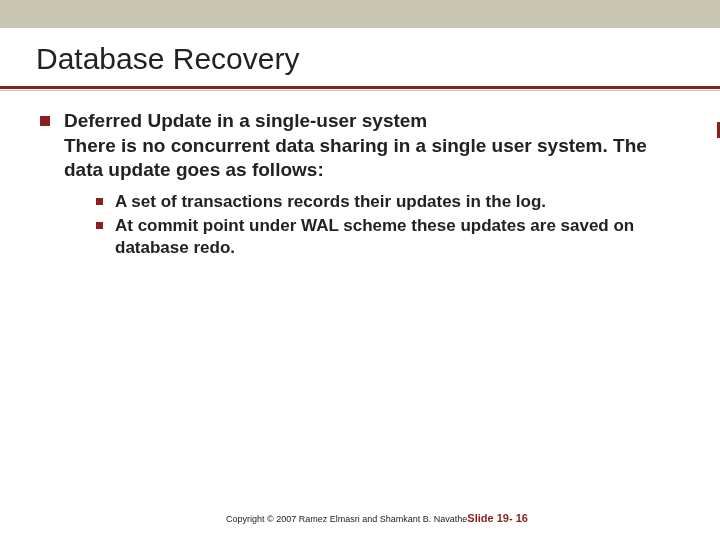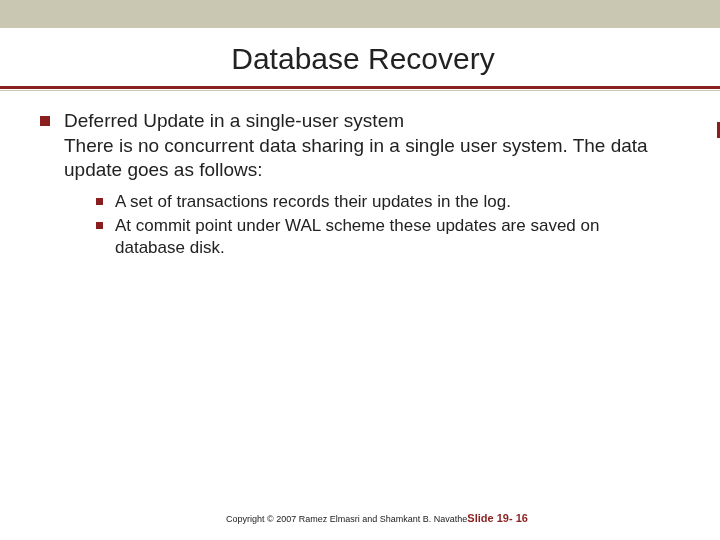--- a/index.html
+++ b/index.html
@@ -8,42 +8,42 @@
     font-family: Arial, Helvetica, sans-serif;
     background: #ffffff;
     position: relative;
   }
   .top-band {
     width: 100%;
     height: 28px;
     background: #c9c7b2;
   }
   .title-area {
-    padding: 14px 0 10px 6px;
-    text-align: center;
+    padding: 14px 0 10px 36px;
   }
   .title {
     font-size: 30px;
     color: #222222;
     font-weight: normal;
   }
   .underline-red {
     height: 3px;
     background: #8a1f1f;
     width: 100%;
   }
   .underline-shadow {
     height: 1px;
     background: #c9c7b2;
     width: 100%;
     margin-top: 1px;
   }
   .body-area {
     padding: 18px 40px 0 40px;
     color: #222;
+    font-weight: bold;
   }
   .bullet-l1 {
     display: flex;
     margin-bottom: 8px;
   }
   .bullet-l1 .mark {
     width: 10px;
     height: 10px;
     background: #8a1f1f;
     flex-shrink: 0;
@@ -121,21 +121,21 @@
 There is no concurrent data sharing in a single user system.  The data update goes as follows:</div>
   </div>
 
   <div class="bullet-l2-group">
     <div class="bullet-l2">
       <div class="mark"></div>
       <div class="text">A set of transactions records their updates in the log.</div>
     </div>
     <div class="bullet-l2">
       <div class="mark"></div>
-      <div class="text">At commit point under WAL scheme these updates are saved on database disk.</div>
+      <div class="text">At commit point under WAL scheme these updates are saved on database redo.</div>
     </div>
   </div>
 
 
 </div>
 
 <div class="footer">
   <div class="copyright">Copyright © 2007 Ramez Elmasri and Shamkant B. Navathe</div>
   <div class="slidenum">Slide 19- 16</div>
 </div>

